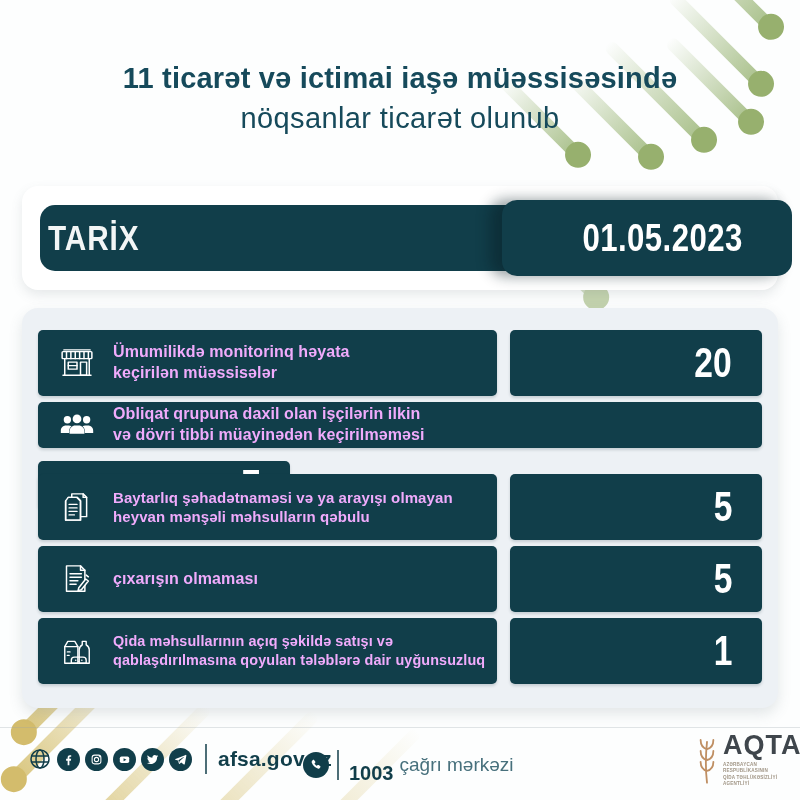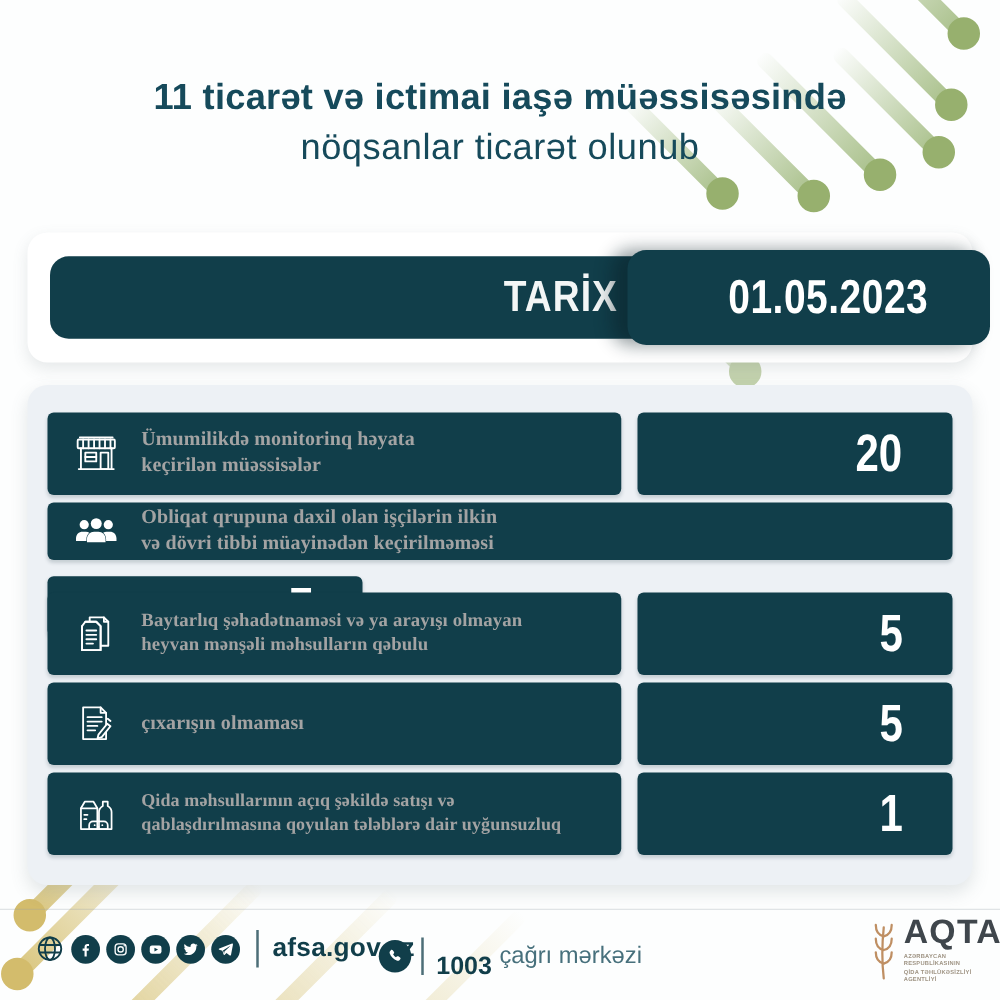--- a/index.html
+++ b/index.html
@@ -33,42 +33,42 @@
   .title{position:absolute;top:62px;left:0;right:0;text-align:center;color:#164a5b;z-index:1;}
   .title .l1{font-size:29px;font-weight:700;letter-spacing:.2px;}
   .title .l2{font-size:29px;font-weight:400;margin-top:7px;letter-spacing:.4px;}
 
   
   .tarix-card{position:absolute;left:22px;top:186px;width:756px;height:104px;background:#ffffff;
     border-radius:16px;box-shadow:0 5px 12px rgba(90,105,115,.14);z-index:1;}
   .tarix-bar{position:absolute;left:18px;top:19px;width:720px;height:66px;background:#113e4a;
     border-radius:15px;}
   .tarix-label{position:absolute;left:0;top:0;width:462px;height:100%;display:flex;align-items:center;
-    justify-content:flex-end;color:#f3f6f6;font-size:35px;font-weight:700;letter-spacing:1px;}
+    justify-content:flex-start;color:#f3f6f6;font-size:35px;font-weight:700;letter-spacing:1px;}
   .tarix-label span{display:inline-block;transform:scaleX(.85);}
   .tarix-date{position:absolute;left:462px;top:-5px;width:258px;height:76px;background:#113e4a;
     border-radius:15px;box-shadow:-12px 0 14px rgba(8,28,35,.45);display:flex;align-items:center;
     justify-content:center;color:#ffffff;font-size:38px;font-weight:700;letter-spacing:.5px;padding-left:32px;}
   .tarix-date span{display:inline-block;transform:scaleX(.82);}
 
   
   .table-card{position:absolute;left:22px;top:308px;width:756px;height:400px;background:#edf1f5;
     border-radius:16px;box-shadow:0 6px 14px rgba(90,105,115,.16);z-index:1;}
   .row{position:absolute;left:16px;width:724px;height:66px;display:flex;gap:13px;}
   .r0{top:22px;}.r1{top:94px;flex-direction:column;}.r2{top:166px;}.r3{top:238px;}.r4{top:310px;}
   .label-box{flex:1;background:#113e4a;border-radius:5px;display:flex;align-items:center;
     padding:0 12px 0 18px;box-shadow:0 2px 3px rgba(20,50,60,.18);}
   .row-icon{width:42px;height:46px;flex:0 0 42px;}
-  .label-text{margin-left:15px;color:#a3a3a3;font-size:16px;font-weight:700;line-height:1.3;
-    letter-spacing:.1px;font-family:Liberation Serif, serif;}
+  .label-text{margin-left:15px;color:#f0abfc;font-size:16px;font-weight:700;line-height:1.3;
+    letter-spacing:.1px;}
   .label-text div{white-space:nowrap;}
   .r2 .label-text{font-size:15px;}
   .r4 .label-text{font-size:14.4px;}
   .num-box{width:252px;background:#113e4a;border-radius:5px;display:flex;align-items:center;
-    justify-content:flex-end;padding-right:40px;box-sizing:border-box;color:#ffffff;font-size:42px;
+    justify-content:flex-end;padding-right:30px;box-sizing:border-box;color:#ffffff;font-size:42px;
     font-weight:700;box-shadow:0 2px 3px rgba(20,50,60,.18);}
   .num-box span{display:inline-block;transform:scaleX(.8);transform-origin:right center;}
 
   
   .footer-line{position:absolute;left:0;top:727px;width:800px;height:1px;
     background:rgba(150,162,168,.28);z-index:1;}
   .footer{position:absolute;left:0;top:740px;width:800px;height:48px;z-index:2;}
   .social-group{position:absolute;left:28px;top:4px;display:flex;align-items:center;gap:5px;}
   .sicon{width:23px;height:23px;border-radius:50%;background:#113e4a;display:flex;align-items:center;
     justify-content:center;}

